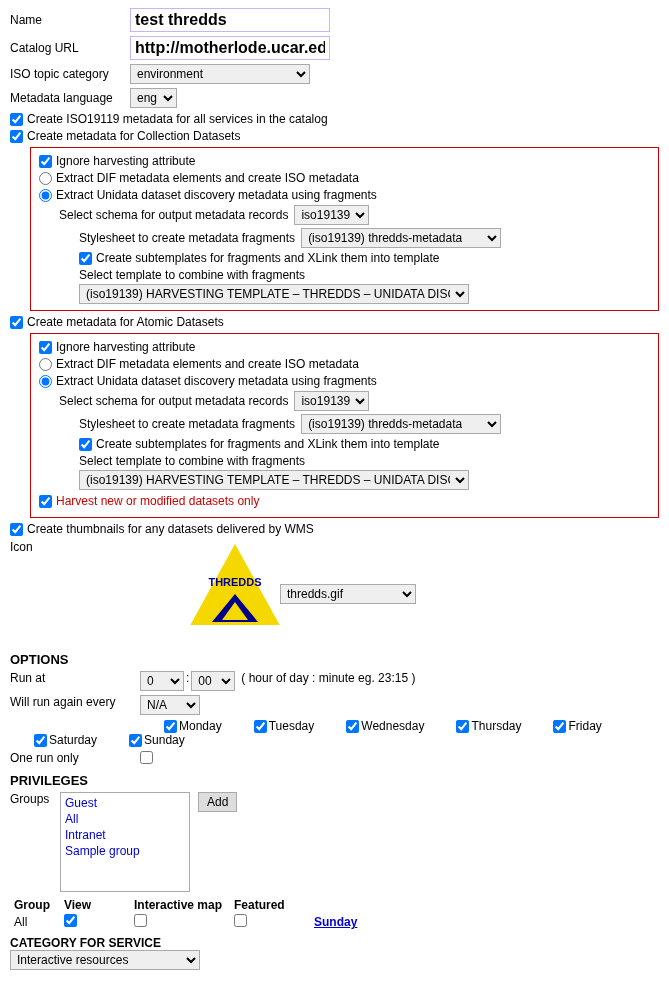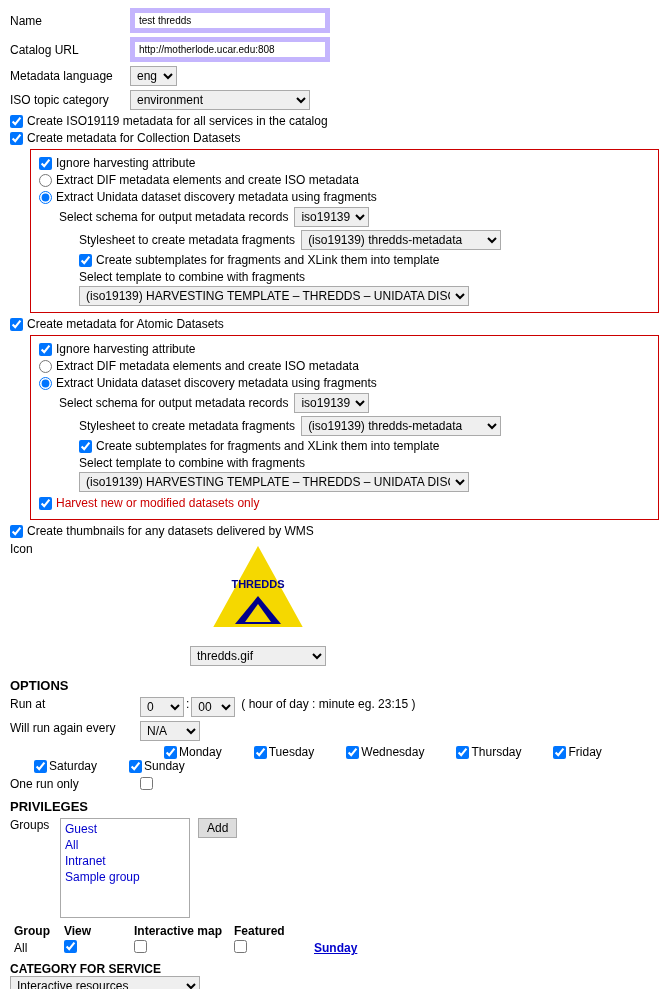--- a/index.html
+++ b/index.html
@@ -21,23 +21,24 @@
     .field-row {
       display: flex;
       align-items: center;
       margin-bottom: 4px;
     }
     .field-label {
       width: 120px;
       flex-shrink: 0;
     }
     input[type="text"] {
-      border: 5px solid #c4b5fd;
+      border: 1px solid #c4b5fd;
       padding: 2px 4px;
-      font-size: 10px;
+      font-size: 16px;
+      font-weight: bold;
     }
     select {
       font-size: 12px;
       border: 1px solid #aaa;
       padding: 1px 2px;
     }
     .checkbox-row {
       display: flex;
       align-items: center;
       margin-bottom: 3px;
@@ -136,21 +137,21 @@
     .remove-link {
       color: #00c;
       text-decoration: underline;
       cursor: pointer;
       font-weight: bold;
     }
     .category-section { margin-top: 6px; }
     .category-title { font-weight: bold; font-size: 12px; }
     .icon-section {
       display: flex;
-      flex-direction: column;
+      flex-direction: row;
       align-items: center;
       margin: 4px 0;
     }
     .thredds-logo {
       width: 90px;
       height: 90px;
       margin-bottom: 6px;
     }
   </style>
 </head>
@@ -163,30 +164,30 @@
     <span class="field-label">Name</span>
     <input type="text" style="width: 200px;" value="test thredds">
   </div>
 
   <div class="field-row">
     <span class="field-label">Catalog URL</span>
     <input type="text" style="width: 200px;" value="http://motherlode.ucar.edu:808">
   </div>
 
   <div class="field-row">
+    <span class="field-label">ISO topic category</span>
+    <select style="width:180px;">
+      <option>environment</option>
+    </select>
+  </div>
+
+  <div class="field-row">
     <span class="field-label">Metadata language</span>
     <select>
       <option>eng</option>
-    </select>
-  </div>
-
-  <div class="field-row">
-    <span class="field-label">ISO topic category</span>
-    <select style="width:180px;">
-      <option>environment</option>
     </select>
   </div>
 
   <div class="checkbox-row">
     <input type="checkbox" checked="" style="">
     <span>Create ISO19119 metadata for all services in the catalog</span>
   </div>
 
   <div class="checkbox-row">
     <input type="checkbox" checked="" style="">

